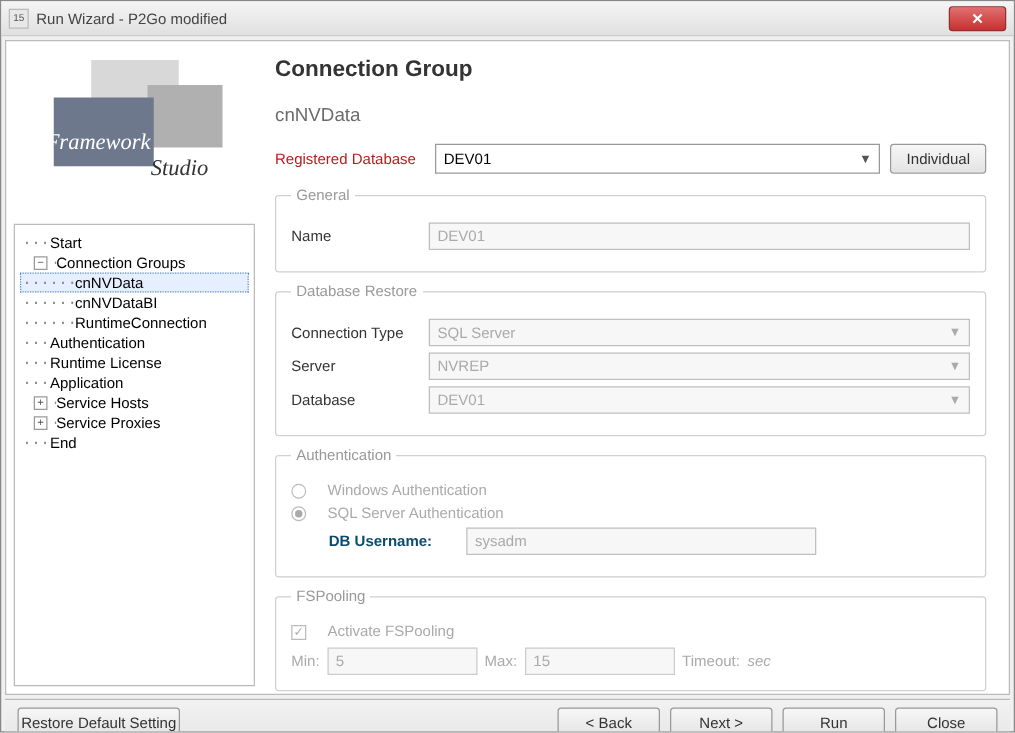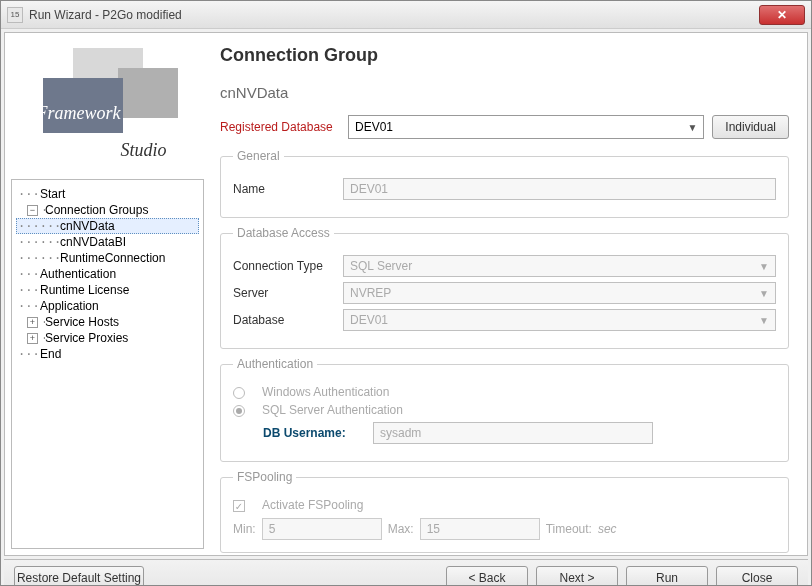--- a/index.html
+++ b/index.html
@@ -55,21 +55,21 @@
   flex-direction: column;
 }
 .logo-area { padding: 8px; height: 140px; display:flex; align-items:center; justify-content:center; }
 .logo {
   width: 150px; height: 110px; position: relative; text-decoration: underline;
 }
 .logo .r1 { position:absolute; left:40px; top:0; width:70px; height:50px; background:#d8d8d8;}
 .logo .r2 { position:absolute; left:85px; top:20px; width:60px; height:50px; background:#b0b0b0;}
 .logo .r3 { position:absolute; left:10px; top:30px; width:80px; height:55px; background:#6e788c;}
 .logo .t1 { position:absolute; left:4px; top:55px; color:#fff; font-size:18px; font-style:italic; font-family: Georgia, serif;}
-.logo .t2 { position:absolute; left:88px; top:92px; color:#333; font-size:18px; font-style:italic; font-family: Georgia, serif;}
+.logo .t2 { position:absolute; left:88px; top:76px; color:#333; font-size:18px; font-style:italic; font-family: Georgia, serif;}
 .tree {
   border: 1px solid #bbb;
   margin: 6px;
   flex: 1;
   padding: 6px 4px;
   overflow: auto;
 }
 .tree-row {
   display: flex; align-items: center;
   padding: 1px 2px;
@@ -227,21 +227,21 @@
 
     <fieldset>
       <legend>General</legend>
       <div class="form-row">
         <div class="form-label">Name</div>
         <div class="field disabled">DEV01</div>
       </div>
     </fieldset>
 
     <fieldset>
-      <legend>Database Access</legend>
+      <legend>Database Restore</legend>
       <div class="form-row">
         <div class="form-label">Connection Type</div>
         <div class="field disabled">
           <span>SQL Server</span>
             <span class="caret">▼</span>
         </div>
       </div>
       <div class="form-row">
         <div class="form-label">Server</div>
         <div class="field disabled">

